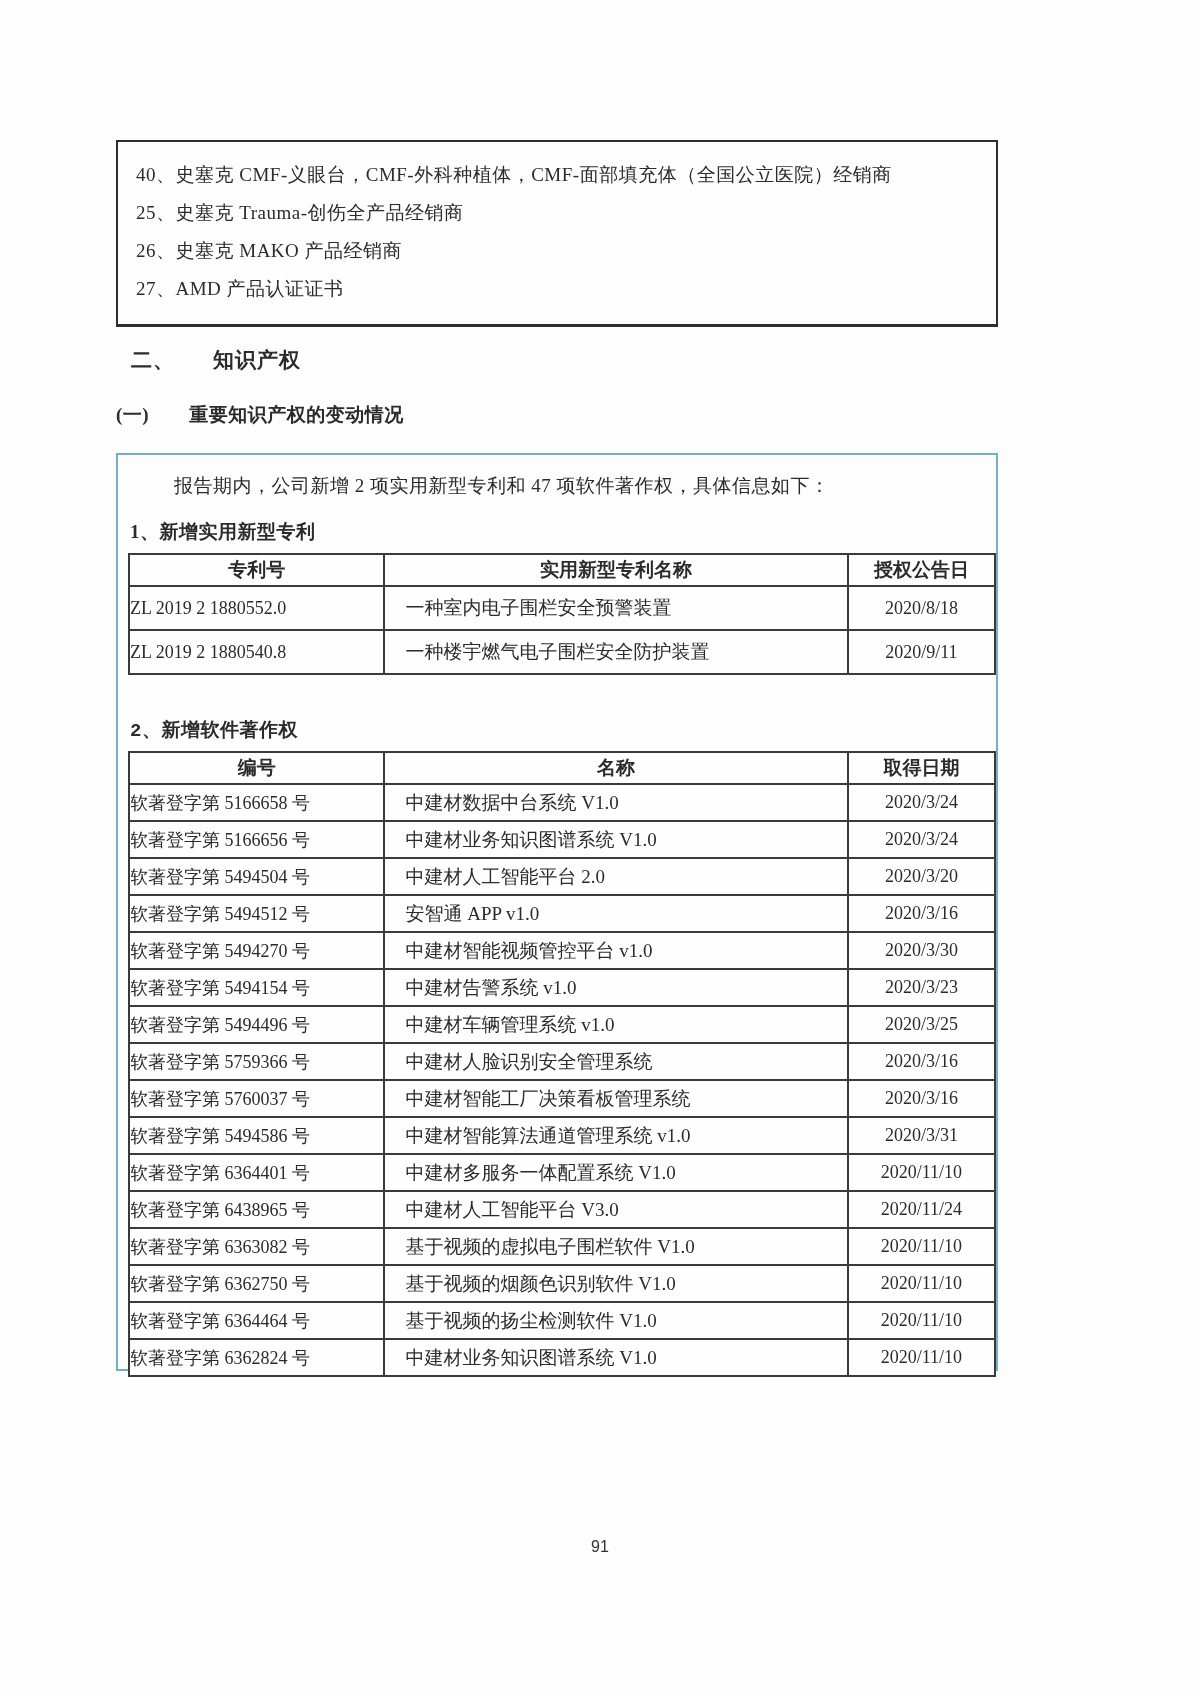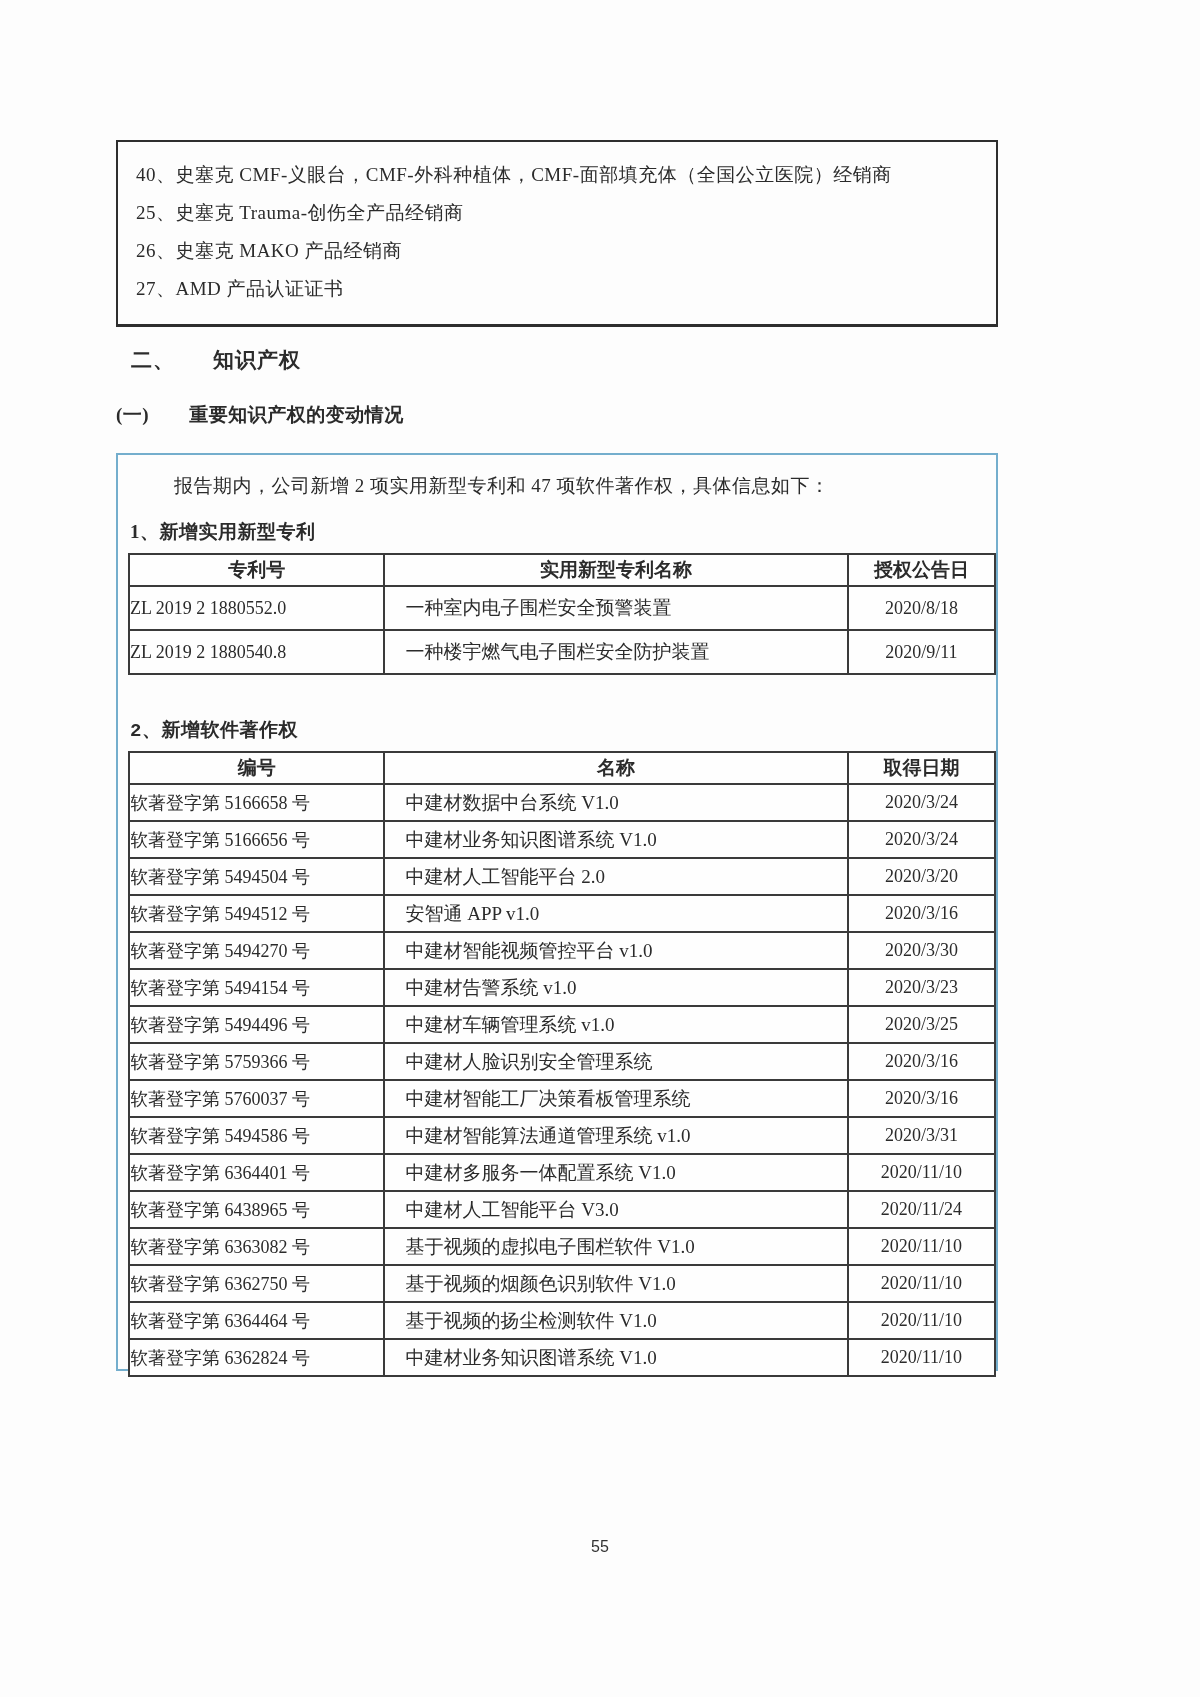--- a/index.html
+++ b/index.html
@@ -261,15 +261,15 @@
           </tr>
           <tr>
             <td>软著登字第 6362824 号</td>
             <td>中建材业务知识图谱系统 V1.0</td>
             <td>2020/11/10</td>
           </tr>
         </tbody>
       </table>
   </div>
 
-  <div class="page-number">55</div>
+  <div class="page-number">91</div>
 
 </div>
 
 </body></html>

